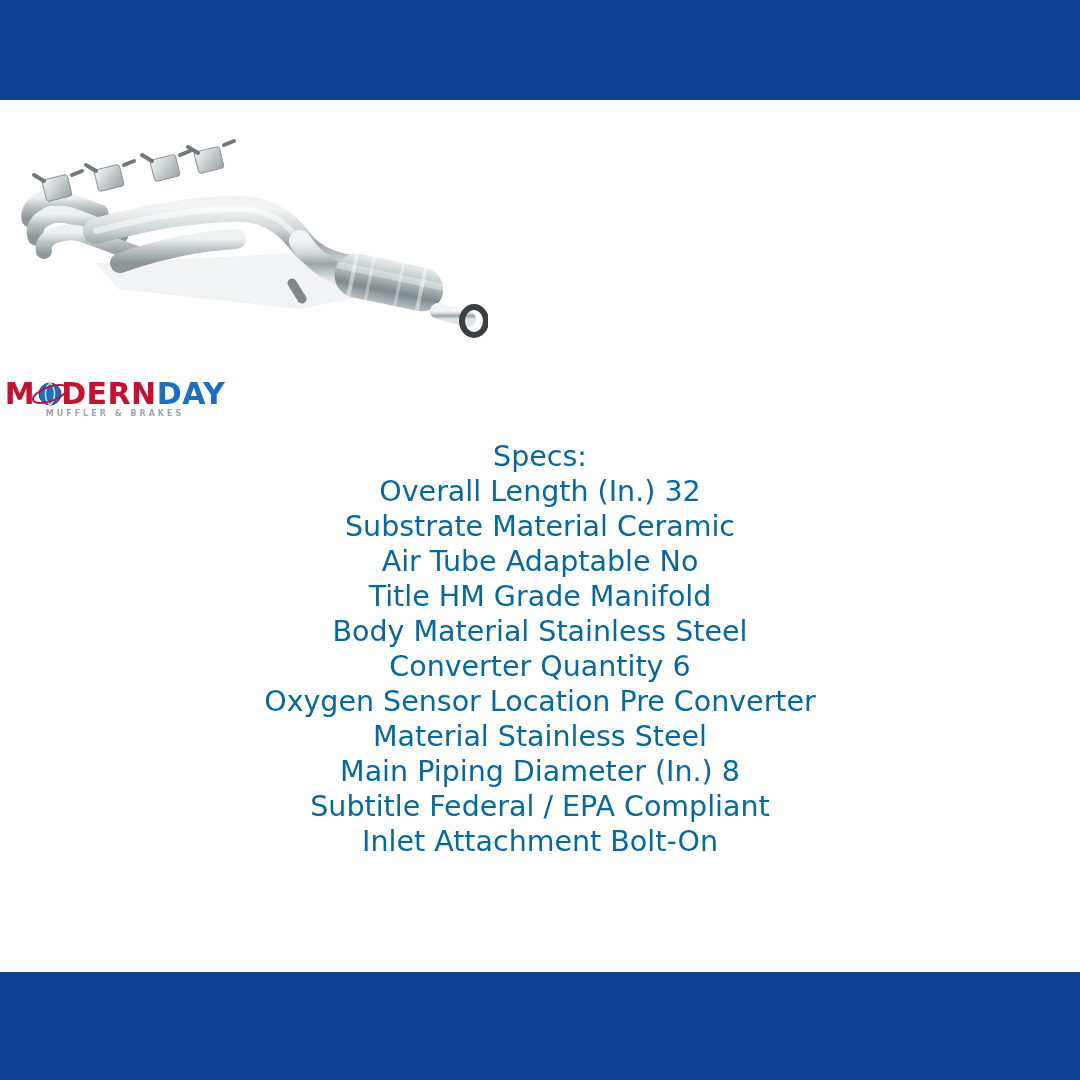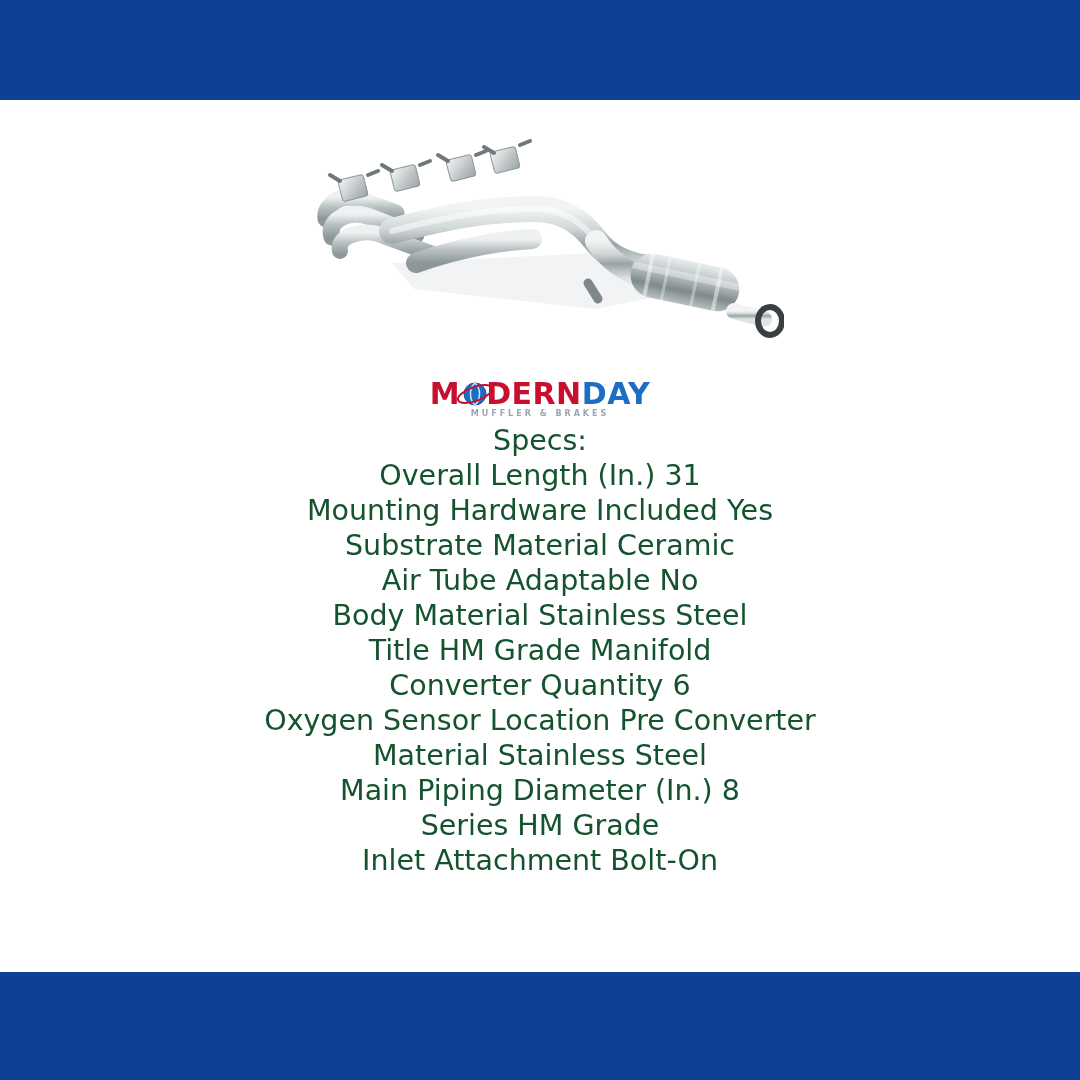--- a/index.html
+++ b/index.html
@@ -26,21 +26,21 @@
     background: #0e4194;
     flex: 0 0 auto;
   }
   .band-top { height: 100px; }
   .band-bottom { height: 108px; }
 
   .content {
     flex: 1 1 auto;
     display: flex;
     flex-direction: column;
-    align-items: center;
+    align-items: flex-start;
     background: #ffffff;
   }
 
   
   .product-image {
     width: 488px;
     height: 232px;
     margin-top: 13px;
     position: relative;
     overflow: hidden;
@@ -98,24 +98,24 @@
     text-align: center;
     font-size: 8px;
     letter-spacing: 3px;
     color: #9aa7b4;
     font-weight: bold;
     z-index: 3;
   }
 
   
   .specs {
-    margin-top: 2px;
+    margin-top: 18px;
     width: 100%;
     text-align: center;
-    color: #14532d;
+    color: #0369a1;
     font-size: 28.5px;
     line-height: 35px;
     font-family: "DejaVu Sans", sans-serif;
   }
   .specs .line {
     white-space: nowrap;
   }
 </style>
 </head>
 <body>
@@ -210,30 +210,29 @@
         </svg>
         <div class="logo-text">
           <span class="red">M</span><span class="gap"></span><span class="red">DERN</span><span class="blue">DAY</span>
         </div>
         <div class="logo-sub">MUFFLER &amp; BRAKES</div>
       </div>
     </div>
 
     <div class="specs">
       <div class="line">Specs:</div>
-      <div class="line">Overall Length (In.) 31</div>
-      <div class="line">Mounting Hardware Included Yes</div>
+      <div class="line">Overall Length (In.) 32</div>
       <div class="line">Substrate Material Ceramic</div>
       <div class="line">Air Tube Adaptable No</div>
+      <div class="line">Title HM Grade Manifold</div>
       <div class="line">Body Material Stainless Steel</div>
-      <div class="line">Title HM Grade Manifold</div>
       <div class="line">Converter Quantity 6</div>
       <div class="line">Oxygen Sensor Location Pre Converter</div>
       <div class="line">Material Stainless Steel</div>
       <div class="line">Main Piping Diameter (In.) 8</div>
-      <div class="line">Series HM Grade</div>
+      <div class="line">Subtitle Federal / EPA Compliant</div>
       <div class="line">Inlet Attachment Bolt-On</div>
     </div>
 
   </div>
 
   <div class="band band-bottom"></div>
 </div>
 
 </body></html>

